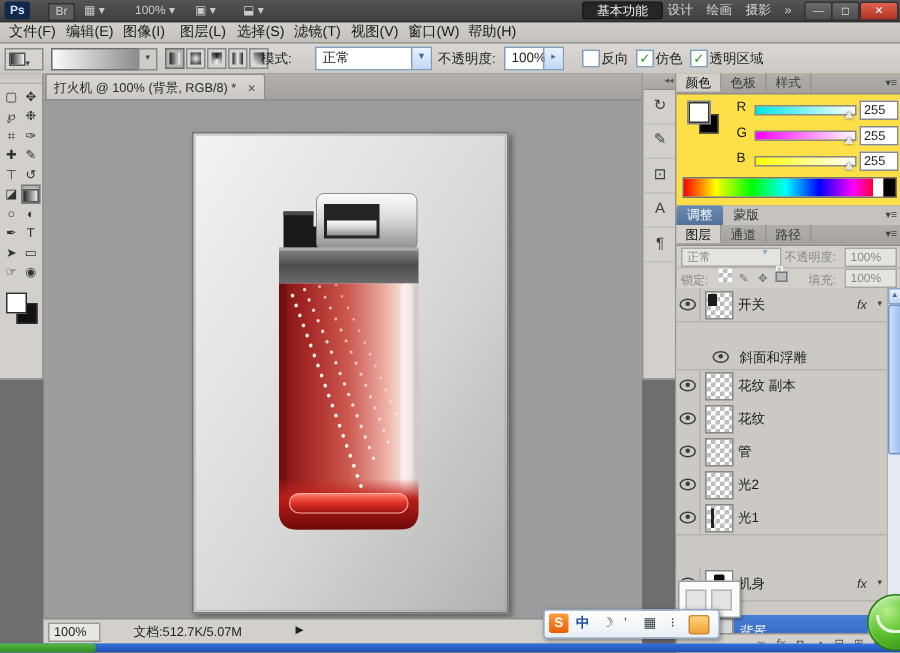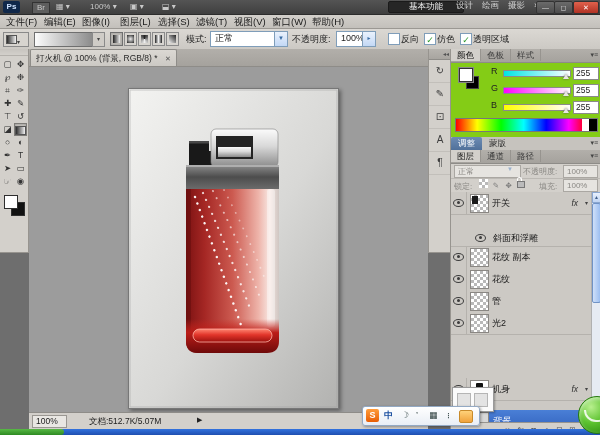--- a/index.html
+++ b/index.html
@@ -4,21 +4,21 @@
 <style>
   html,body{margin:0;padding:0;}
   body{width:600px;height:435px;position:relative;overflow:hidden;background:#6e6e6e;
        font-family:"Liberation Sans","DejaVu Sans",sans-serif;font-size:10px;color:#1c1c1c;
        -webkit-font-smoothing:antialiased;}
   .abs{position:absolute;}
   
   #appbar{left:0;top:0;width:600px;height:14px;background:linear-gradient(#545454,#3f3f3f);border-bottom:1px solid #2c2c2c;color:#ddd;}
   #ps-logo{left:3px;top:1px;width:17px;height:12px;background:#10284a;color:#cfe3ff;font-size:8px;font-weight:bold;text-align:center;line-height:12px;border-radius:2px;}
   .bar-ic{top:2px;height:10px;color:#c9c9c9;font-size:8px;line-height:10px;}
-  .ws-btn{top:1px;height:11px;line-height:11px;font-size:8.5px;padding:0 20px;color:#d6d6d6;border-radius:2px;font-family:Liberation Mono, monospace;}
+  .ws-btn{top:1px;height:11px;line-height:11px;font-size:8.5px;padding:0 9px;color:#d6d6d6;border-radius:2px;}
   .ws-btn.active{background:#262626;border:1px solid #1a1a1a;color:#f0f0f0;height:10px;line-height:10px;}
   .win-btn{top:1px;width:17px;height:11px;background:linear-gradient(#6b6b6b,#4c4c4c);border:1px solid #333;
            color:#ddd;font-size:7px;text-align:center;line-height:11px;border-radius:2px;}
   .win-btn.close{background:linear-gradient(#e0614c,#b03224);width:24px;color:#fff;}
   
   #menubar{left:0;top:15px;width:600px;height:13px;background:linear-gradient(#d2cfca,#c3c0bb);border-bottom:1px solid #9b9893;}
   .menu-item{top:0;height:13px;line-height:13px;font-size:9.5px;padding:0 4px;color:#1a1a1a;}
   
   #optbar{left:0;top:29px;width:600px;height:20px;background:linear-gradient(#dbd8d3,#ccc9c4);border-bottom:1px solid #8e8c88;}
   .opt-label{top:4px;font-size:9px;color:#222;}
@@ -51,21 +51,21 @@
   #canvas{left:99px;top:39px;width:209px;height:319px;box-shadow:2px 2px 4px rgba(0,0,0,.4);border:1px solid #777;}
   
   #dockstrip{left:428px;top:49px;width:22px;height:203px;background:#d3d0cb;border-left:1px solid #97948f;border-bottom:1px solid #97948f;}
   #dockstrip .hdr{height:10px;background:linear-gradient(#b7b4af,#a8a5a0);border-bottom:1px solid #8e8c88;color:#555;font-size:6px;text-align:right;line-height:10px;padding-right:2px;}
   .dock-ic{width:22px;height:22px;text-align:center;line-height:22px;color:#3d3d3d;font-size:10px;border-bottom:1px solid #c2bfba;}
   
   .panel-tabs{background:linear-gradient(#b2afaa,#a5a29d);border-bottom:1px solid #8e8c88;}
   .ptab{display:inline-block;height:12px;line-height:12px;font-size:8.5px;padding:0 6px;color:#3a3a3a;border-right:1px solid #97948f;}
   .ptab.active{background:#d3d0cb;color:#111;}
   .pmenu{position:absolute;right:3px;top:2px;font-size:7px;color:#444;}
-  #colorpanel{left:450px;top:49px;width:150px;height:88px;background:#84cc16;border-left:1px solid #97948f;}
+  #colorpanel{left:450px;top:49px;width:150px;height:88px;background:#fde047;border-left:1px solid #97948f;}
   .chan-row{height:17px;}
   .chan-label{position:absolute;left:40px;font-size:9px;color:#222;}
   .chan-track{position:absolute;left:52px;width:66px;height:5px;border:1px solid #8a8a8a;}
   .chan-knob{position:absolute;width:0;height:0;border-left:3px solid transparent;border-right:3px solid transparent;border-bottom:5px solid #e8e6e2;filter:drop-shadow(0 0 1px #555);}
   .chan-val{position:absolute;left:122px;width:22px;height:11px;background:#fff;border:1px solid #8a8a8a;font-size:8.5px;line-height:11px;padding-left:2px;}
   #spectrum{left:455px;top:118px;width:141px;height:12px;border:1px solid #777;
     background:linear-gradient(90deg,#f00 0%,#ff0 15%,#0f0 32%,#0ff 48%,#00f 64%,#f0f 80%,#f00 92%,#f00 100%);}
   #spectrum .wsq{position:absolute;right:8px;top:0;width:7px;height:12px;background:#fff;}
   #spectrum .bsq{position:absolute;right:0;top:0;width:8px;height:12px;background:#000;}
   #adjrow{left:450px;top:137px;width:150px;height:13px;background:#c6c3be;border-left:1px solid #97948f;border-bottom:1px solid #8e8c88;}
@@ -165,21 +165,21 @@
     </div>
   <div class="abs gtype" style="left:138px;">
       <span style="background:conic-gradient(#222,#eee,#222);"></span>
     </div>
   <div class="abs gtype" style="left:152px;">
       <span style="background:linear-gradient(90deg,#222,#eee,#222);"></span>
     </div>
   <div class="abs gtype" style="left:166px;">
       <span style="background:linear-gradient(45deg,#eee,#222);"></span>
     </div>
-  <div class="abs opt-label" style="left:186px;">模式:</div>
+  <div class="abs opt-label" style="left:174px;">模式:</div>
   <div class="abs combo" style="left:210px;width:72px;">
     <span>正常</span><span class="arr">▼</span>
   </div>
   <div class="abs opt-label" style="left:292px;">不透明度:</div>
   <div class="abs combo" style="left:336px;width:34px;">
     <span>100%</span><span class="arr">▸</span>
   </div>
   <div class="abs cb" style="left:388px;"></div>
   <div class="abs cb-label" style="left:401px;">反向</div>
   <div class="abs cb" style="left:424px;"><span class="tick">✓</span></div>
@@ -412,20 +412,29 @@
     </div>
 
     <div class="lrow" style="top:120px;">
       <span class="eyebox">
           <span class="eye"></span>
         </span>
       <span class="thumb checker"></span>
       <span class="lname">光2</span>
     </div>
 
+    <div class="lrow" style="top:142px;">
+      <span class="eyebox">
+          <span class="eye"></span>
+        </span>
+      <span class="thumb checker">
+          <span style="position:absolute;left:3px;top:2px;width:2px;height:13px;background:#222;"></span>
+        </span>
+      <span class="lname">光1</span>
+    </div>
 
 
     <div class="lrow" style="top:186px;text-decoration:underline;">
       <span class="eyebox">
           <span class="eye"></span>
         </span>
       <span class="thumb">
           <span style="position:absolute;left:5px;top:2px;width:7px;height:13px;background:#111;border-radius:1px 1px 2px 2px;"></span>
         </span>
       <span class="lname">机身</span>

